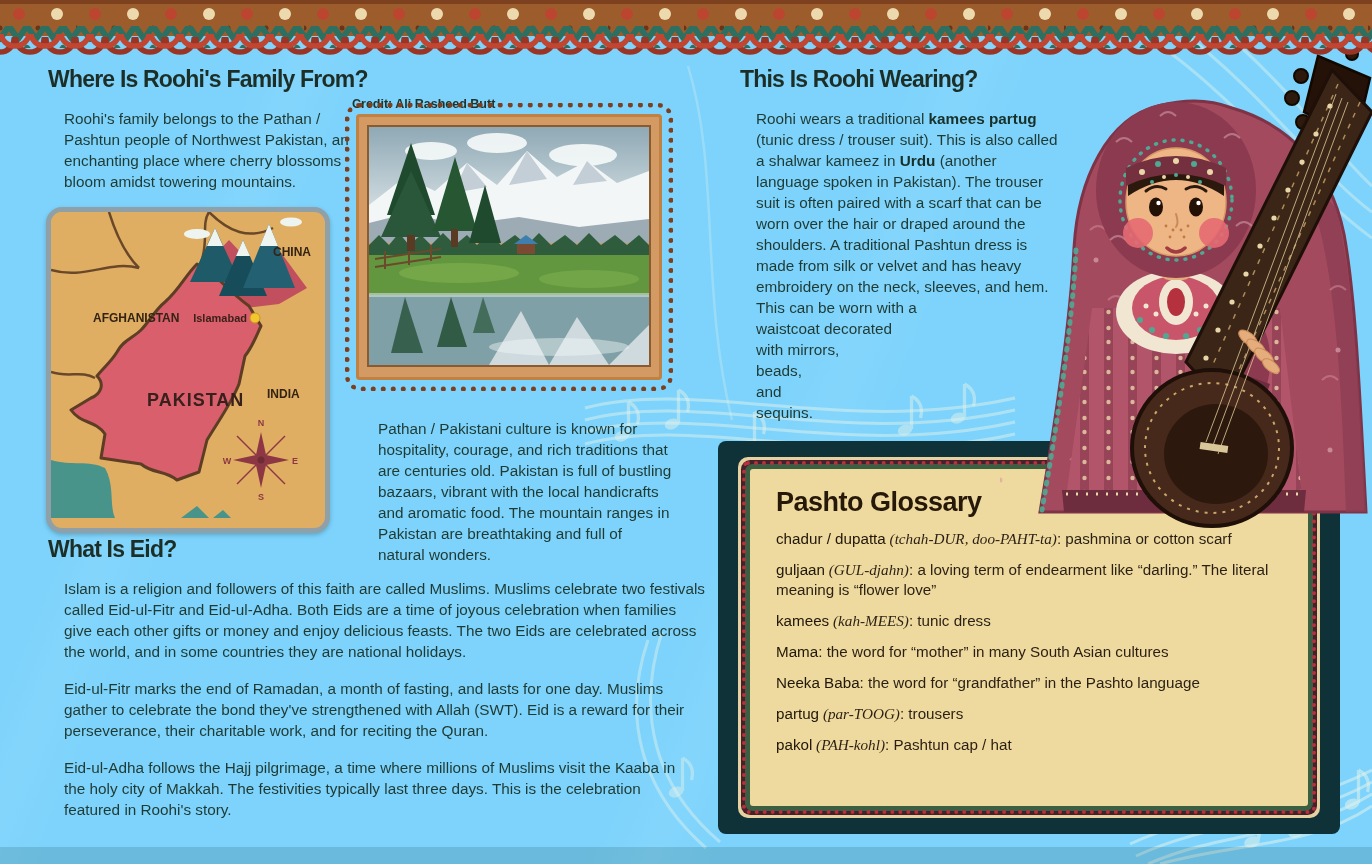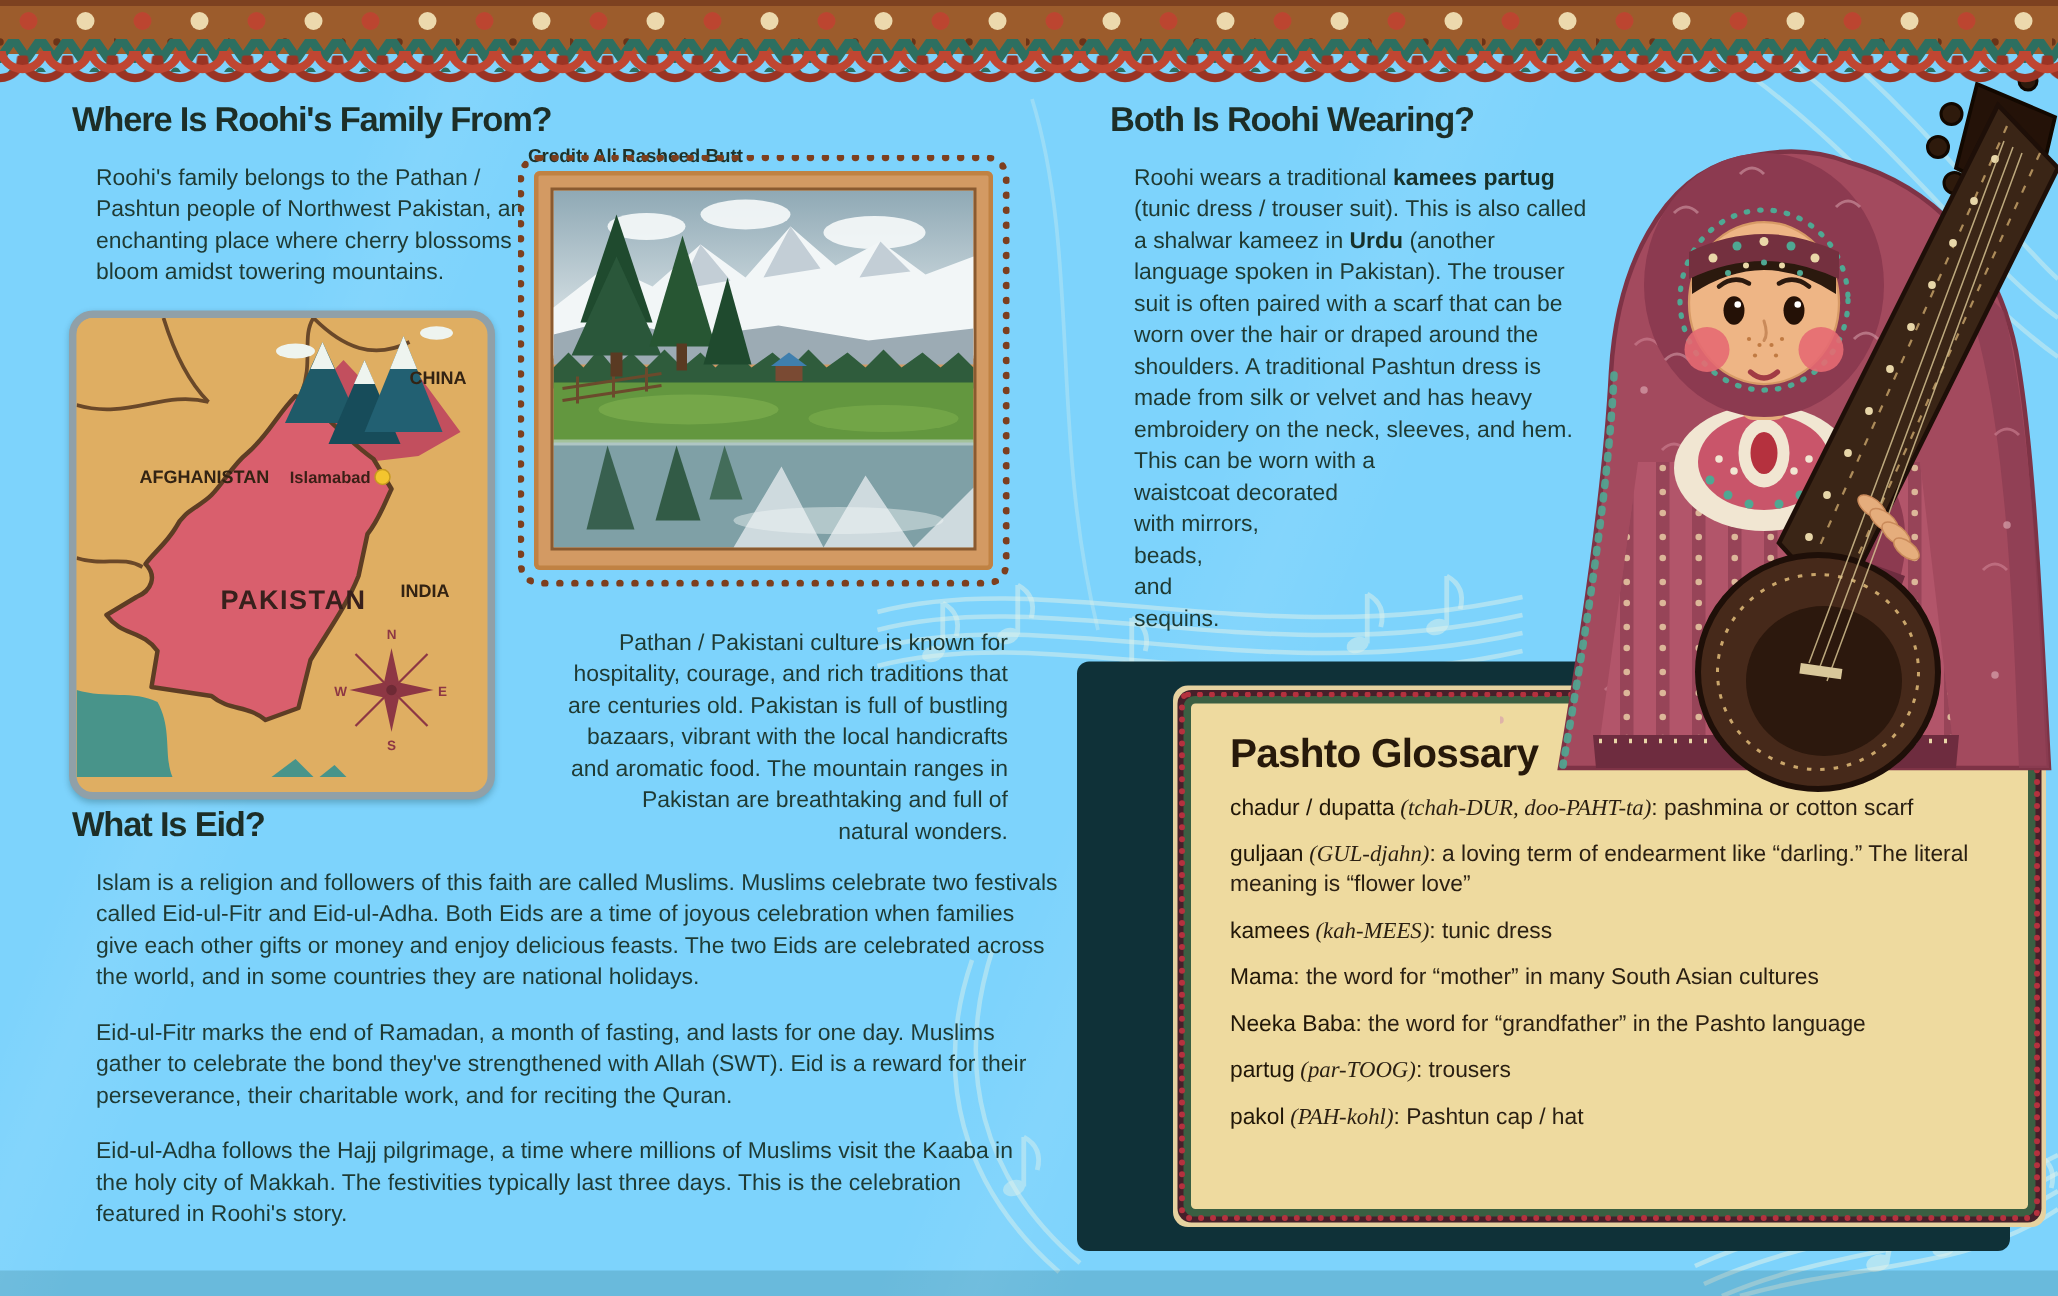--- a/index.html
+++ b/index.html
@@ -34,21 +34,21 @@
   .map-fig svg{display:block;}
 
   .credit{left:352px;top:97px;width:310px;text-align:left;font-size:12.5px;
     font-weight:700;color:#1d332c;z-index:3;}
   .photo-frame{left:356px;top:114px;width:306px;height:266px;background:#d39a63;
     border-radius:4px;padding:11px;box-sizing:border-box;z-index:3;
     box-shadow:inset 0 0 0 3px #c08243;
     outline:5px dotted #7d3f1e;outline-offset:6px;}
   .photo-frame svg{display:block;border:2px solid #8a5a30;}
 
-  .culture{left:362px;top:402px;width:326px;z-index:3;text-align:right;}
+  .culture{left:362px;top:402px;width:326px;z-index:3;}
 
   .eid{left:48px;top:536px;width:644px;z-index:3;}
   .eid p{margin-top:15px;}
   .eid .p1{width:644px;}
   .eid .p2,.eid .p3{width:630px;}
 
   .wearing{left:740px;top:66px;width:338px;z-index:3;}
   .wearing p{margin-top:15px;}
   .fs{float:right;clear:right;}
   .fs1{width:0;height:189px;}
@@ -56,21 +56,21 @@
   .fs3{width:150px;height:21px;}
   .fs4{width:175px;height:21px;}
   .fs5{width:240px;height:63px;}
 
   .girl{left:1000px;top:50px;z-index:6;}
 
   .glossary{left:718px;top:441px;width:622px;height:393px;background:#0f3138;
     border-radius:8px;z-index:4;box-sizing:border-box;padding:28px 32px;}
   .glossary-card{position:relative;width:100%;height:100%;background:#eeda9f;border-radius:3px;
     box-shadow:0 0 0 5px #3a5f42,0 0 0 9px #46202a,0 0 0 12px #e6d2a0;
-    box-sizing:border-box;padding:16px 26px;margin-left:44px;}
+    box-sizing:border-box;padding:16px 26px;}
   .glossary-dots{position:absolute;inset:-8px;border:4px dotted #b5313e;border-radius:6px;pointer-events:none;}
   .glossary-card h2{
     font-family:"Liberation Sans",sans-serif;font-weight:700;letter-spacing:-.5px;
     font-size:27px;color:#27190a;margin:2px 0 8px 0;}
   .entry{margin:11px 0;font-size:15.2px;line-height:20px;color:#2a1f12;width:525px;}
   .entry .term{font-weight:400;color:#211708;}
   .entry .pron{font-style:italic;color:#2a1f12;font-family:Liberation Serif, serif;}
 </style>
 </head>
 <body>
@@ -293,21 +293,21 @@
   </section>
 
   <section class="abs eid">
     <h1>What Is Eid?</h1>
     <p class="p1">Islam is a religion and followers of this faith are called Muslims. Muslims celebrate two festivals called Eid-ul-Fitr and Eid-ul-Adha. Both Eids are a time of joyous celebration when families give each other gifts or money and enjoy delicious feasts. The two Eids are celebrated across the world, and in some countries they are national holidays.</p>
     <p class="p2">Eid-ul-Fitr marks the end of Ramadan, a month of fasting, and lasts for one day. Muslims gather to celebrate the bond they've strengthened with Allah (SWT). Eid is a reward for their perseverance, their charitable work, and for reciting the Quran.</p>
     <p class="p3">Eid-ul-Adha follows the Hajj pilgrimage, a time where millions of Muslims visit the Kaaba in the holy city of Makkah. The festivities typically last three days. This is the celebration featured in Roohi's story.</p>
   </section>
 
   <section class="abs wearing">
-    <h1>Both Is Roohi Wearing?</h1>
+    <h1>This Is Roohi Wearing?</h1>
     <p>
       <span class="fs fs1"></span>
       <span class="fs fs2"></span>
       <span class="fs fs3"></span>
       <span class="fs fs4"></span>
       <span class="fs fs5"></span>
       <span>Roohi wears a traditional </span><b>kamees partug</b><span> (tunic dress / trouser suit). This is also called a shalwar kameez in </span><b>Urdu</b><span> (another language spoken in Pakistan). The trouser suit is often paired with a scarf that can be worn over the hair or draped around the shoulders. A traditional Pashtun dress is made from silk or velvet and has heavy embroidery on the neck, sleeves, and hem. This can be worn with a waistcoat decorated with mirrors, beads, and sequins.</span>
     </p>
   </section>
 

